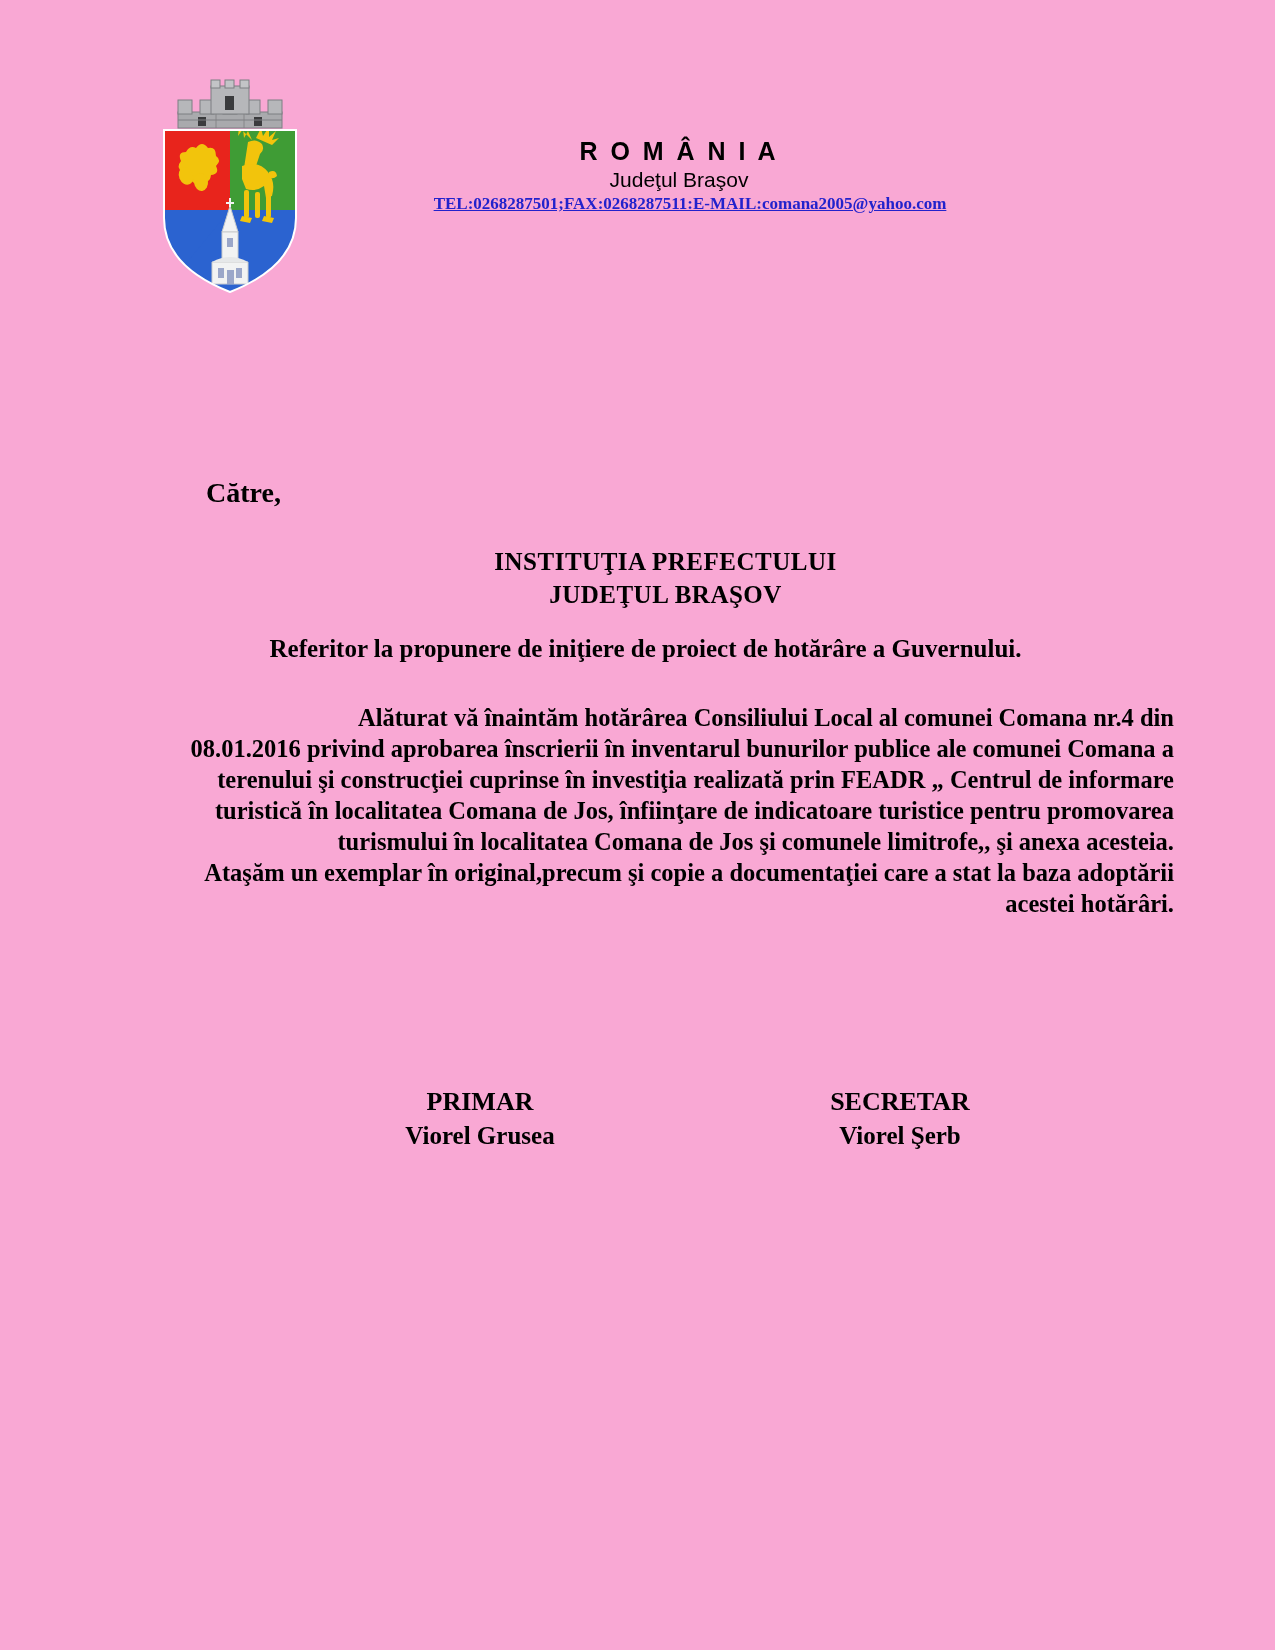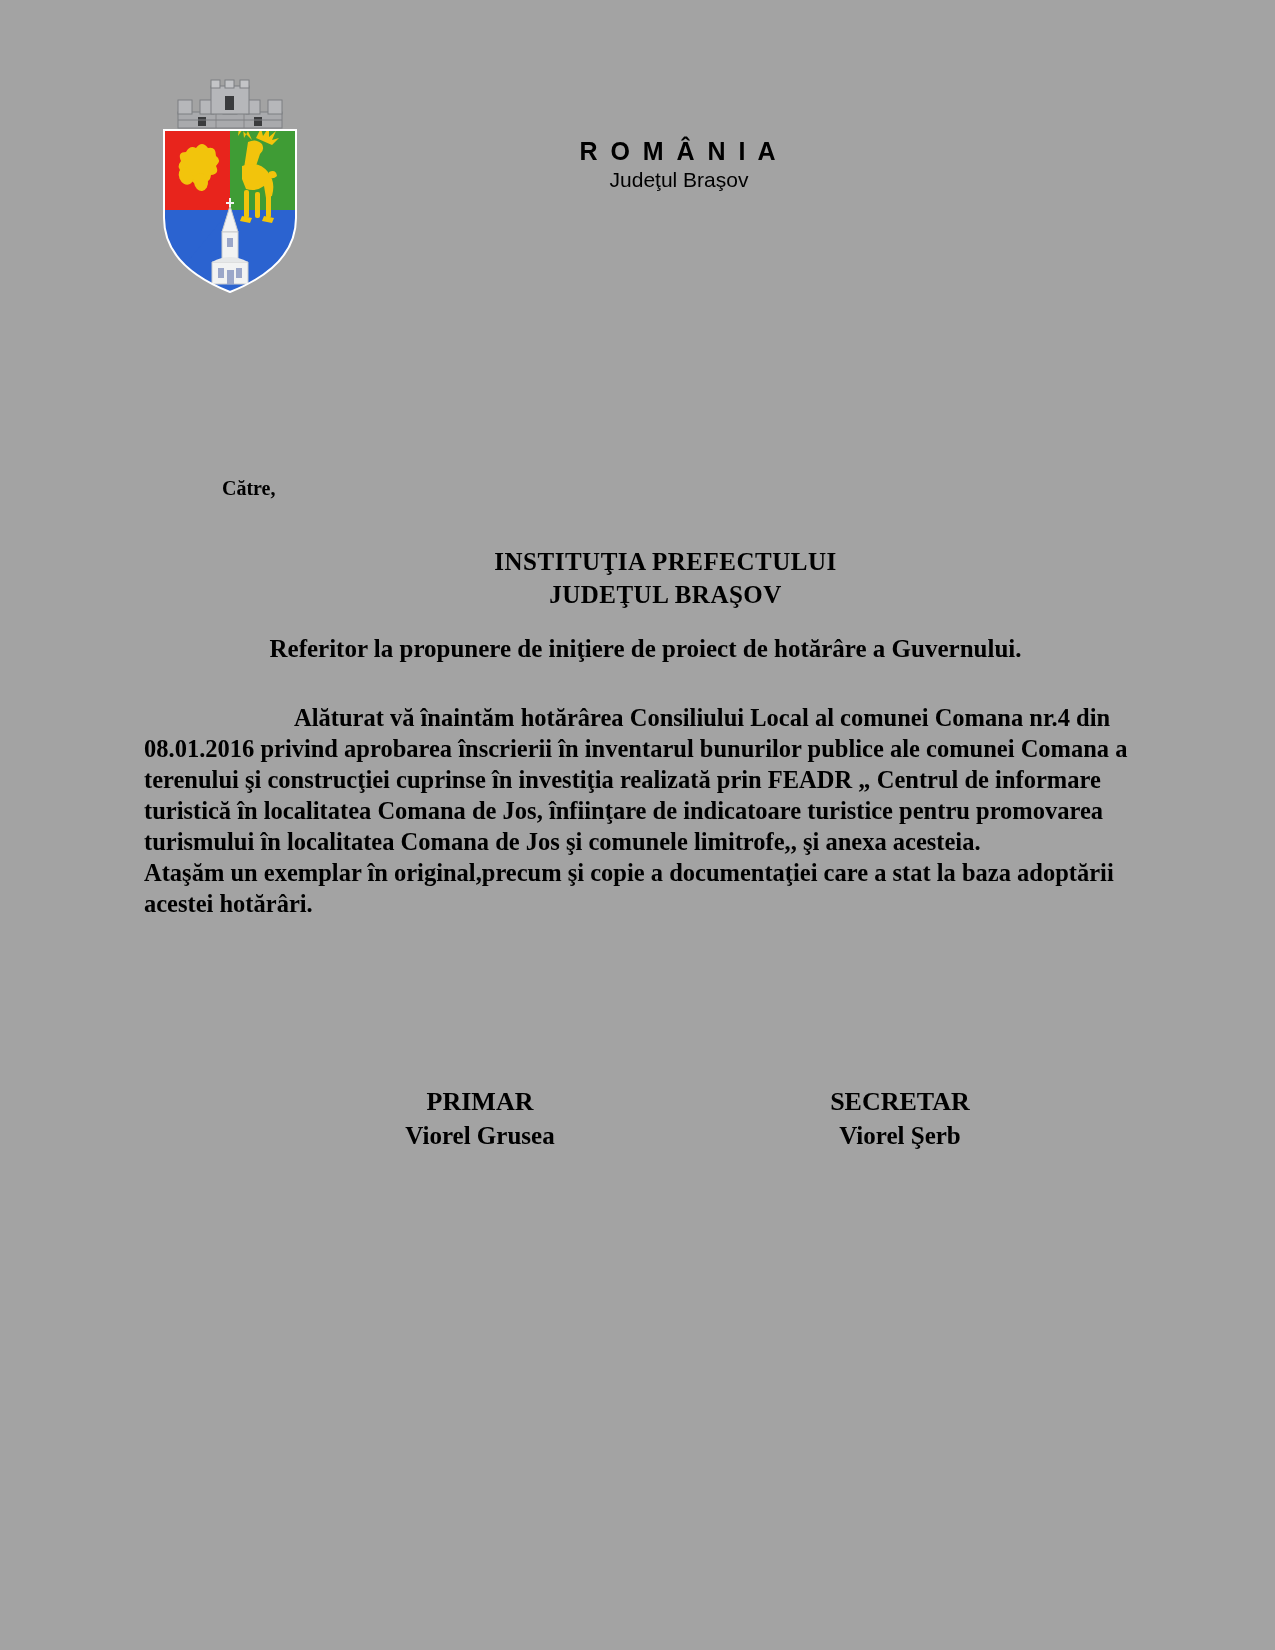--- a/index.html
+++ b/index.html
@@ -13,21 +13,21 @@
     position: relative;
     font-family: "Liberation Serif", "DejaVu Serif", serif;
     color: #000000;
     overflow: hidden;
   }
 
   .page {
     position: relative;
     width: 1275px;
     height: 1650px;
-    background: #a3a3a3;
+    background: #f9a8d4;
   }
 
   
   .header {
     position: absolute;
     left: 0;
     top: 0;
     width: 1275px;
     height: 330px;
   }
@@ -90,24 +90,24 @@
     font-size: 18px;
     line-height: 24px;
     text-align: center;
     margin-left: -140px;
     margin-top: 1px;
   }
 
   
   .catre {
     position: absolute;
-    left: 222px;
+    left: 206px;
     top: 477px;
     font-weight: bold;
-    font-size: 20px;
+    font-size: 28px;
   }
 
   .addressee {
     position: absolute;
     left: 8px;
     top: 545px;
     width: 1275px;
     text-align: center;
     font-weight: bold;
     font-size: 25px;
@@ -134,21 +134,21 @@
   .para-block {
     position: absolute;
     left: 144px;
     top: 702px;
     width: 1030px;
     font-weight: bold;
     font-size: 24.5px;
     line-height: 31px;
     text-align: left;
   }
-  .para-block p { margin: 0; }
+  .para-block p { margin: 0; text-align: right; }
   .para-1 { text-indent: 150px; }
   .para-2 { margin-top: 0; }
 
   
   .signatures {
     position: absolute;
     left: 0;
     top: 1085px;
     width: 1275px;
     height: 110px;
@@ -251,20 +251,21 @@
             <rect x="71" y="192" width="7" height="14" fill="#9ba7c9"></rect>
           </g>
         </g>
         <path d="M8 52 L140 52 L140 140 Q140 188 74 214 Q8 188 8 140 Z" fill="none" stroke="#ffffff" stroke-width="2"></path>
       </svg>
     </div>
 
     <div class="header-text">
       <div class="romania">R O M Â N I A</div>
       <div class="judet">Judeţul Braşov</div>
+      <div class="contact">TEL:0268287501;FAX:0268287511:E-MAIL:comana2005@yahoo.com</div>
     </div>
   </div>
 
   <div class="catre">Către,</div>
 
   <div class="addressee">
     <div class="line1">INSTITUŢIA  PREFECTULUI</div>
     <div class="line2">JUDEŢUL  BRAŞOV</div>
   </div>
 

